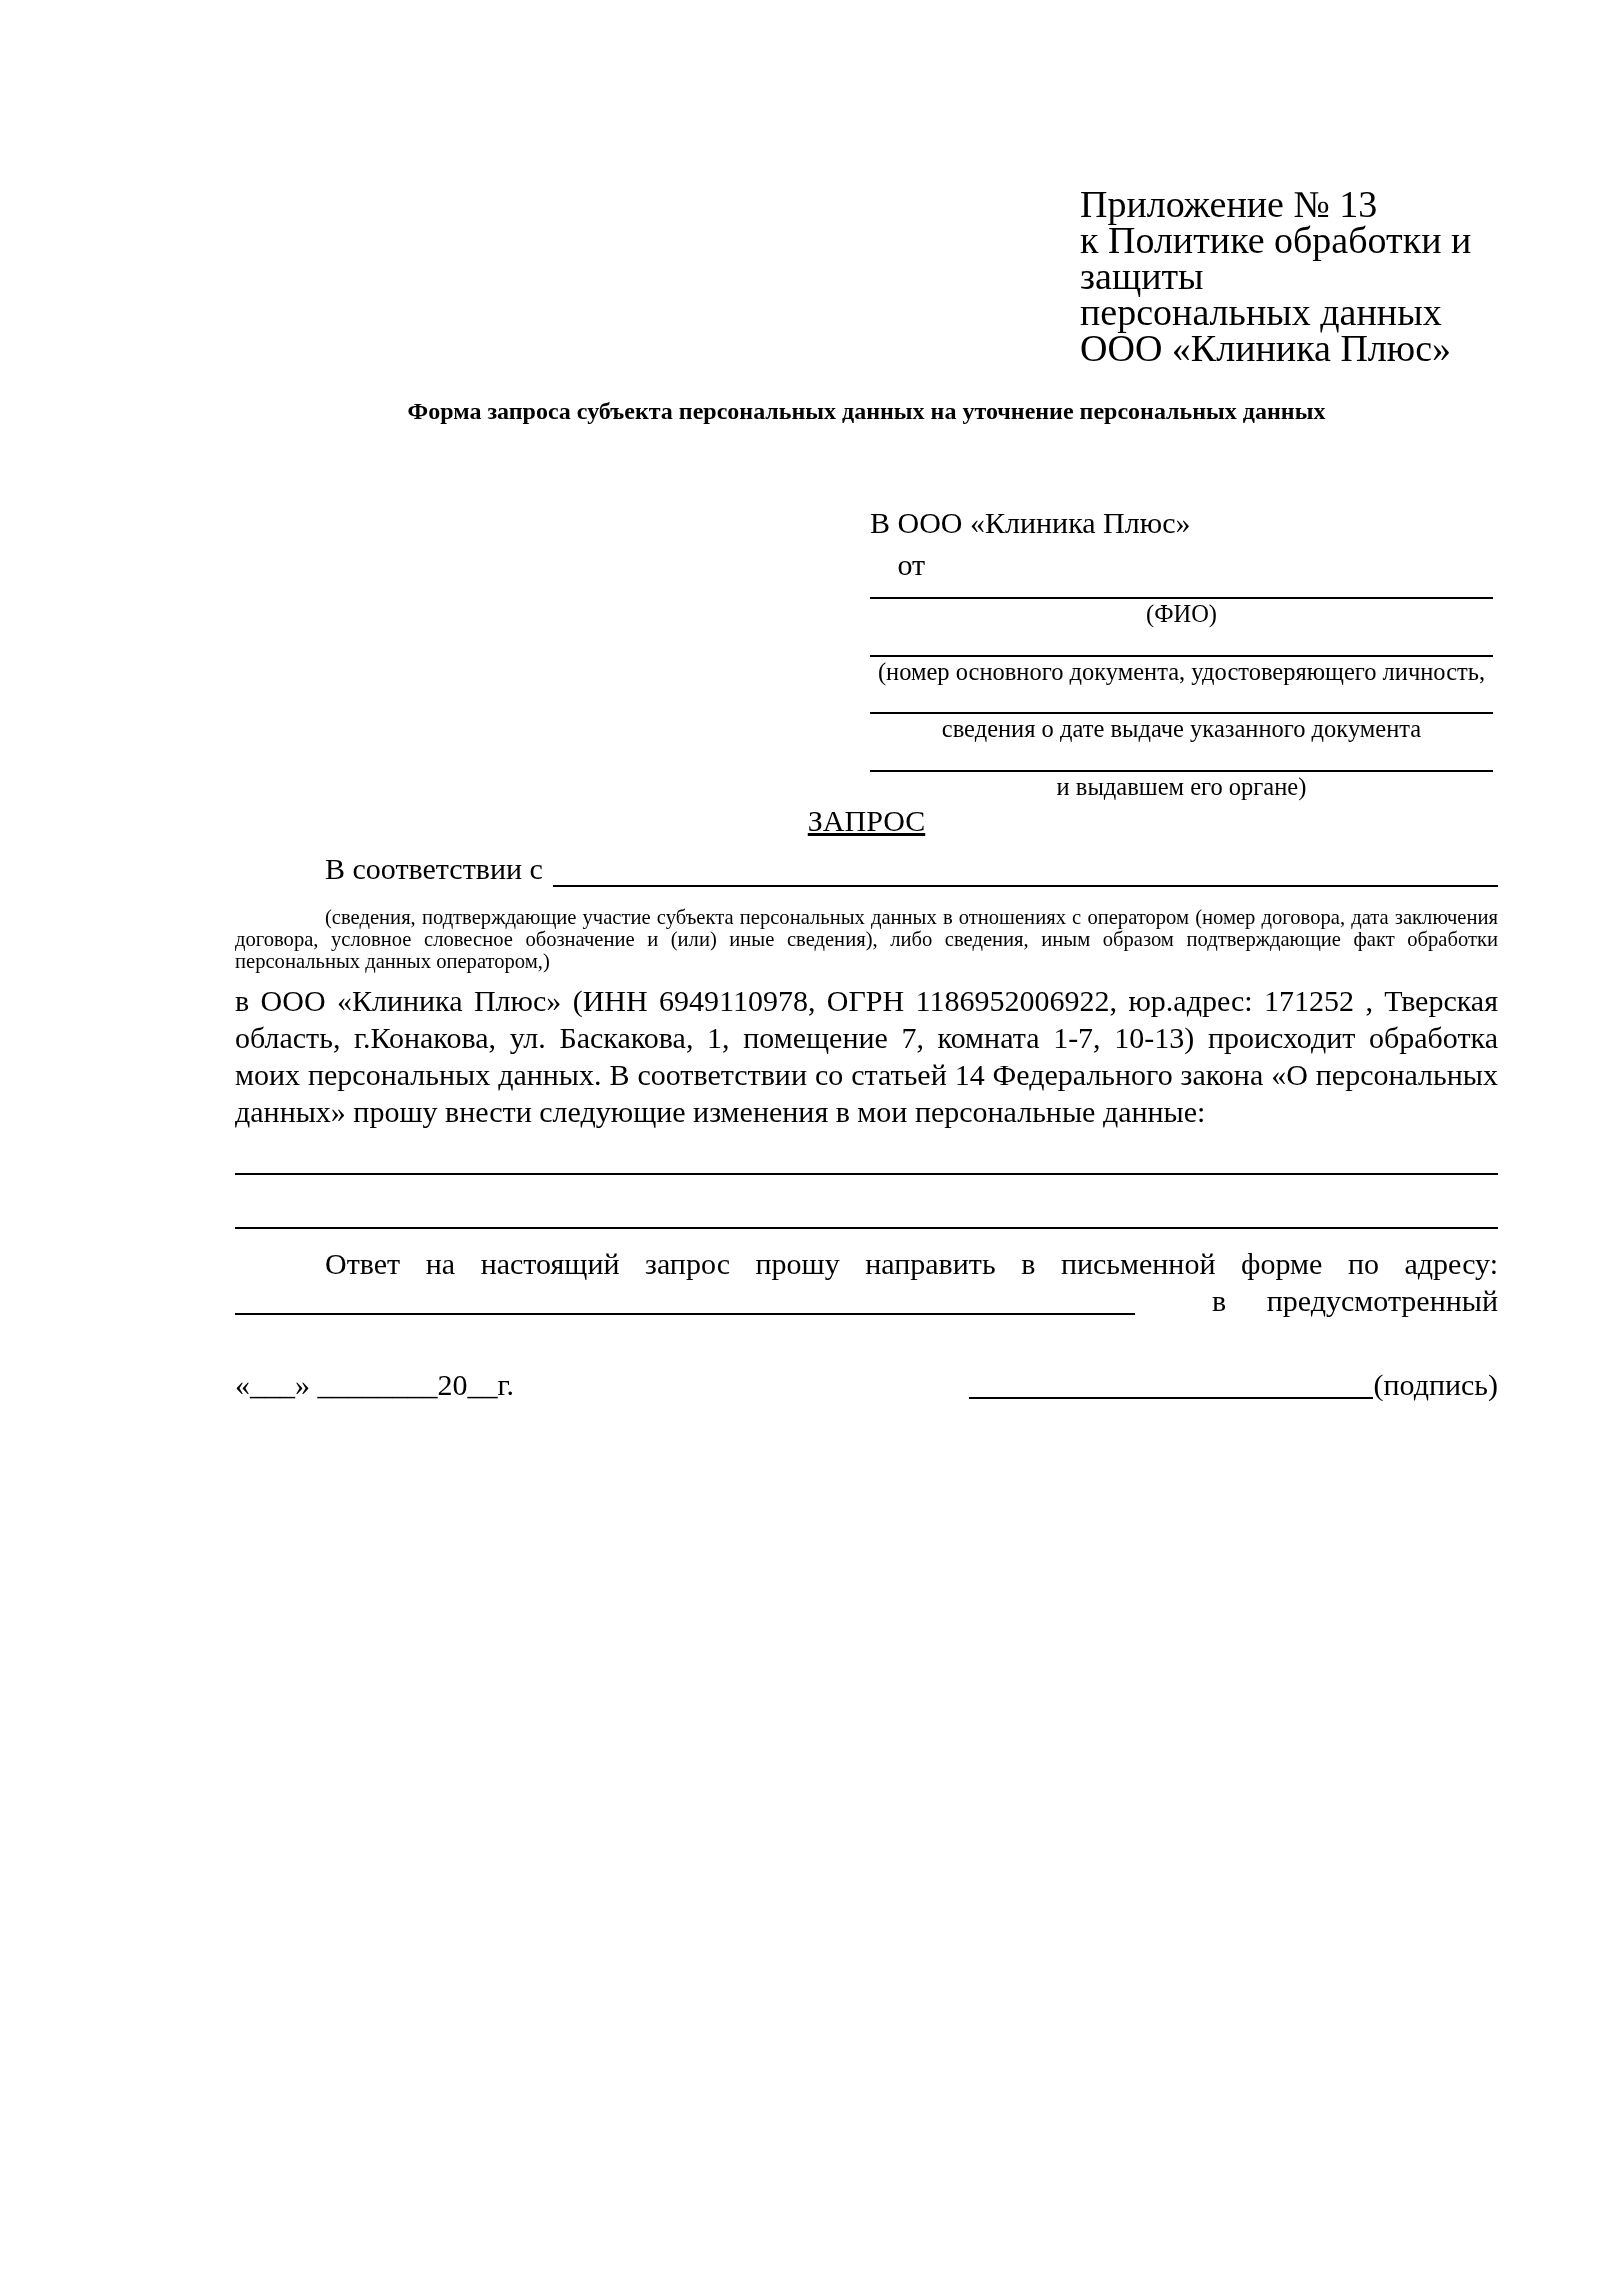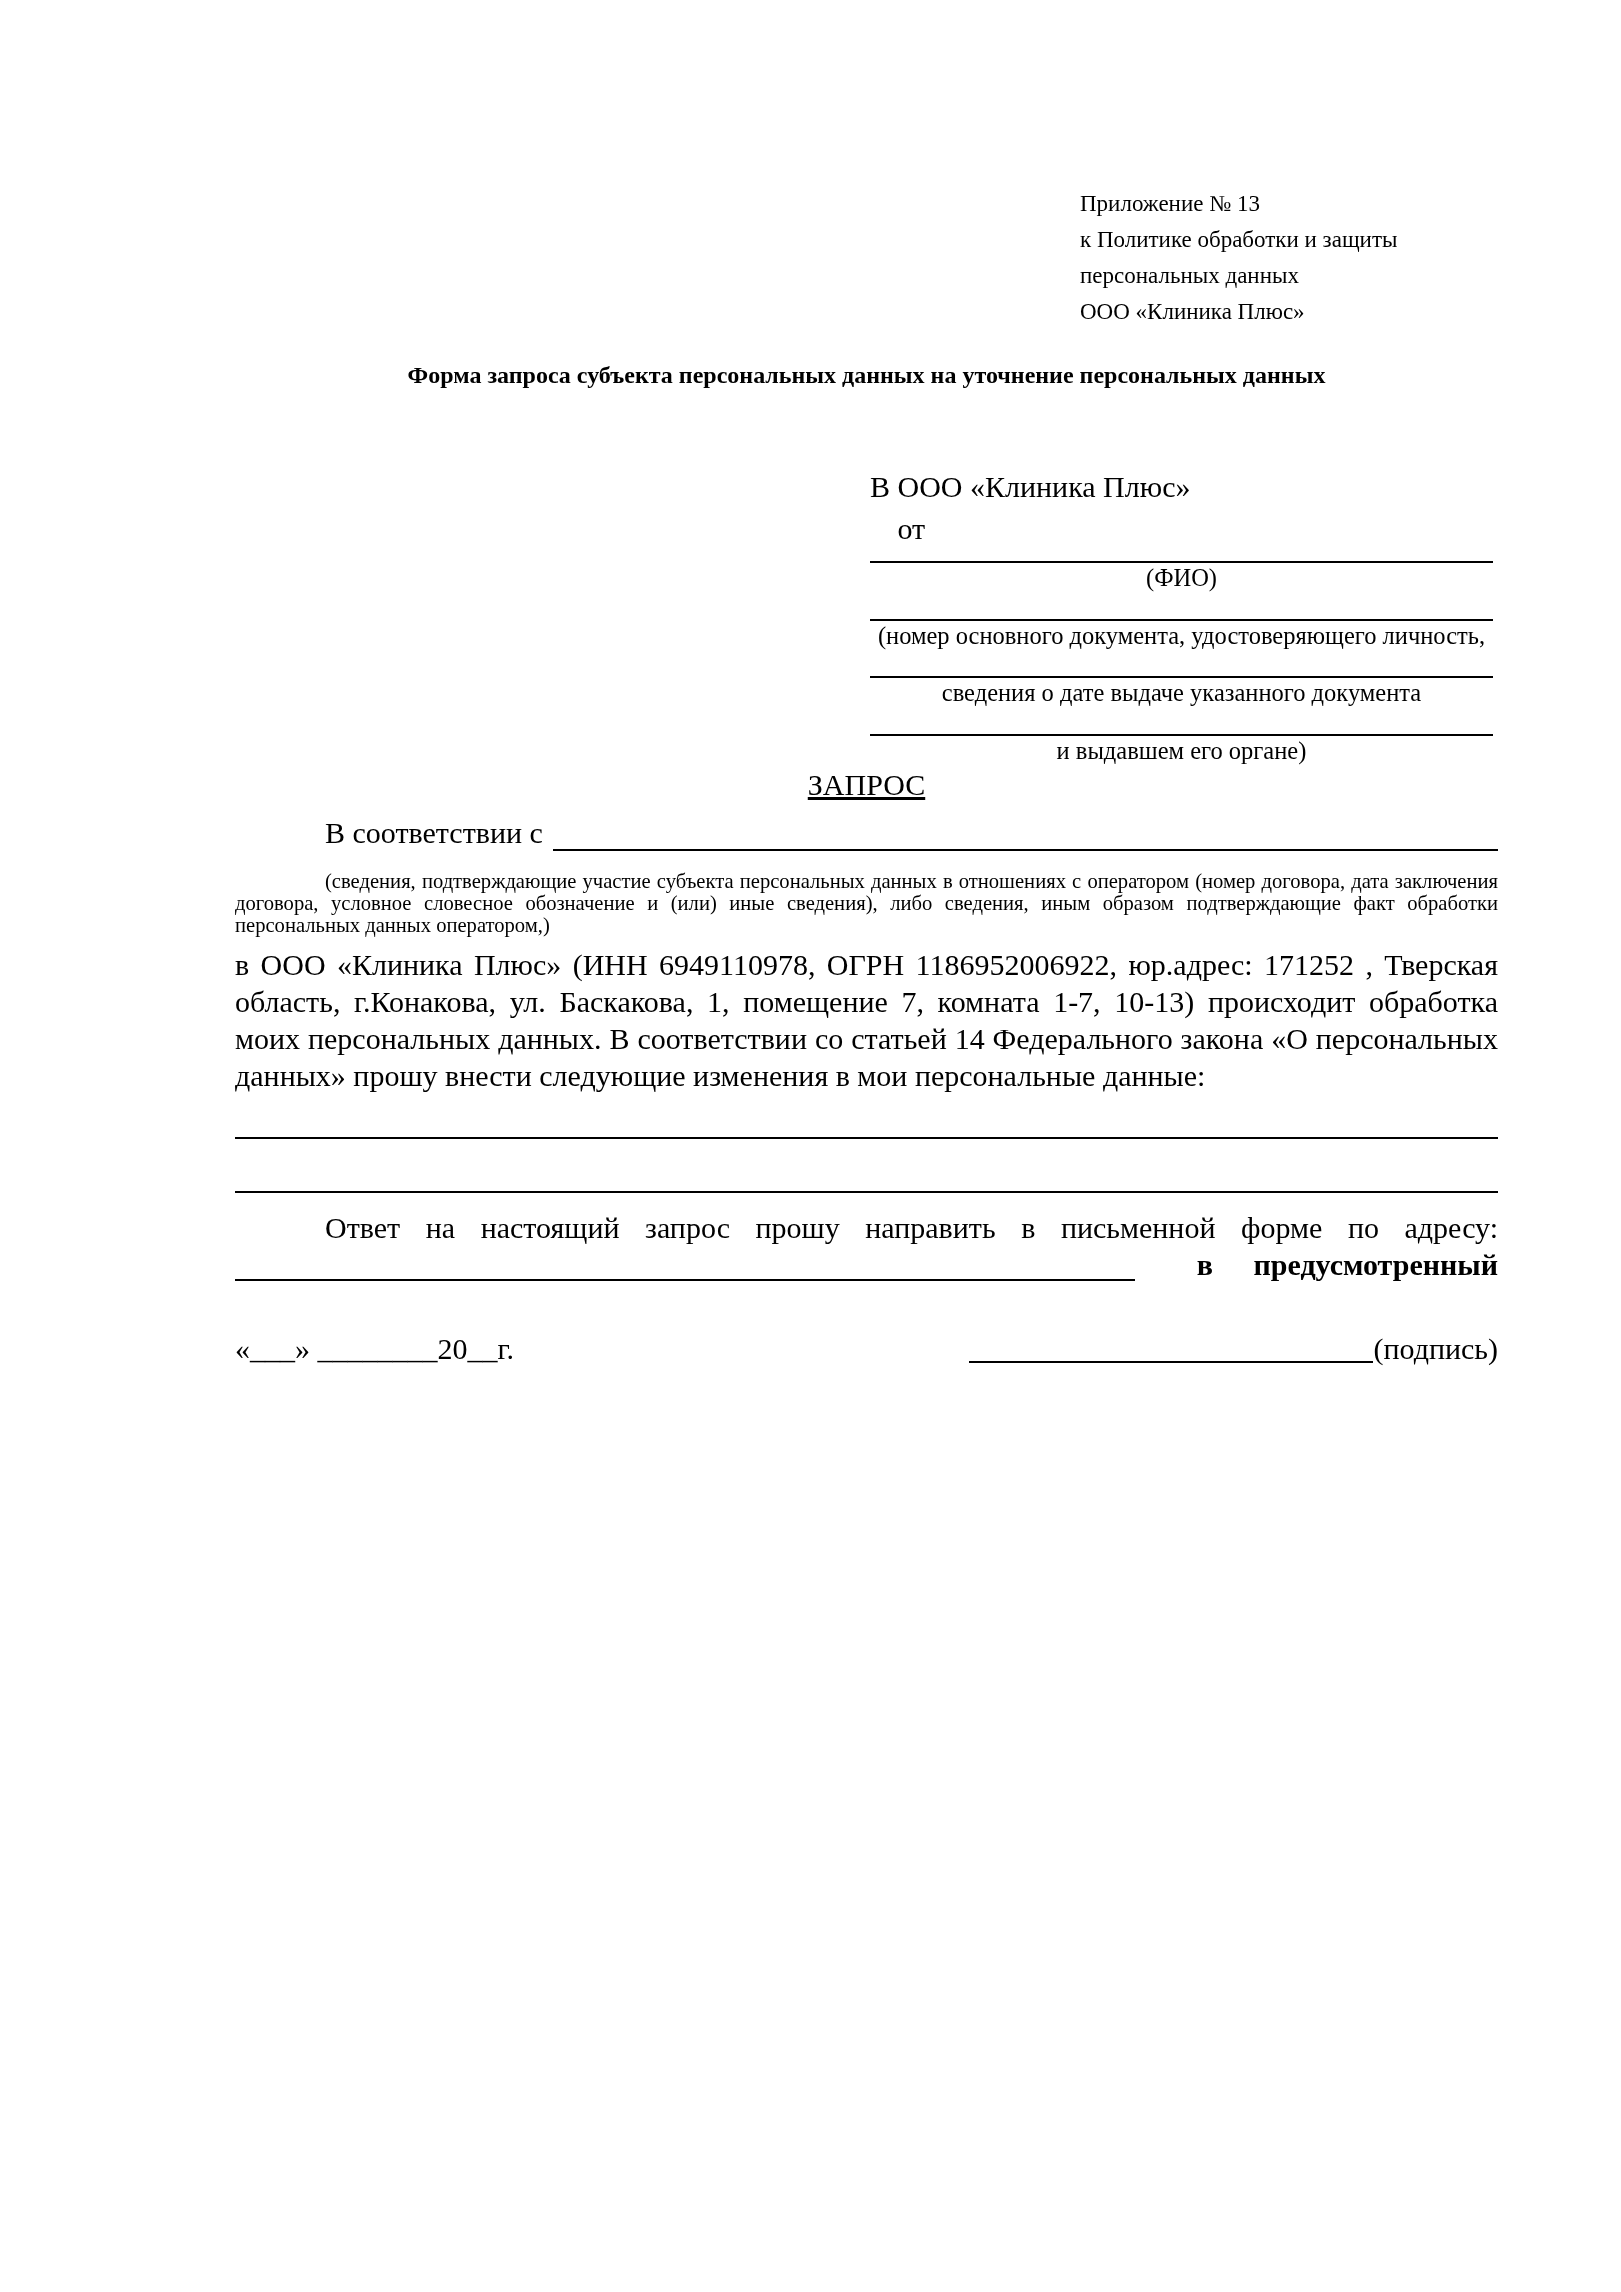--- a/index.html
+++ b/index.html
@@ -6,38 +6,38 @@
   .page{
     position:relative;
     width:1621px;height:2293px;
     background:#ffffff;color:#000000;
     box-sizing:border-box;
     padding:186px 123px 0 235px;
     font-family:"Liberation Serif","DejaVu Serif",serif;
     font-size:30px;line-height:37px;
     margin:0 auto;
   }
-  .appendix{margin-left:845px;font-size:23px;line-height:36px;}
+  .appendix{margin-left:845px;font-size:38px;line-height:36px;}
   .doc-title{margin-top:23.5px;text-align:center;font-weight:bold;font-size:24px;line-height:43px;}
   .recipient{margin-top:71px;margin-left:635px;width:623px;}
   .recipient .from{margin-left:27.4px;margin-top:5.9px;}
   .blank{border-bottom:2.9px solid #000;}
   .recipient .blank-1{height:13.7px;}
   .recipient .blank-n{height:25.5px;}
   .caption{text-align:center;font-size:24.5px;line-height:30px;}
   .request-heading{text-align:center;text-decoration:underline;}
   .accordance{display:flex;margin-top:11.8px;align-items:flex-end;}
   .accordance .prefix{padding-left:90px;white-space:nowrap;padding-right:9.8px;}
   .accordance .fill{flex:1;border-bottom:2.9px solid #000;height:33px;}
   .fine-print{margin-top:19px;font-size:20.6px;line-height:22px;text-align:justify;text-indent:90px;}
   .body-par{margin-top:9.8px;text-align:justify;}
   .blank-full-1{height:43px;border-bottom:2.9px solid #000;}
   .blank-full-2{height:52px;border-bottom:2.9px solid #000;}
   .reply-1{margin-top:15.7px;text-indent:90px;text-align:justify;text-align-last:justify;}
-  .reply-2{display:flex;justify-content:space-between;align-items:center;font-weight:bold;}
+  .reply-2{display:flex;justify-content:space-between;align-items:flex-start;}
   .reply-2 .addr-fill{width:900px;border-bottom:2.9px solid #000;height:31px;}
   .reply-2 .right-text{word-spacing:33px;}
   .footer-row{display:flex;justify-content:space-between;align-items:flex-end;margin-top:47px;gap:20px;}
   .sig-group{display:flex;align-items:flex-start;}
   .sig-fill{width:404px;border-bottom:2.9px solid #000;height:31px;}
 </style>
 </head>
 <body>
 
 <div class="page">

